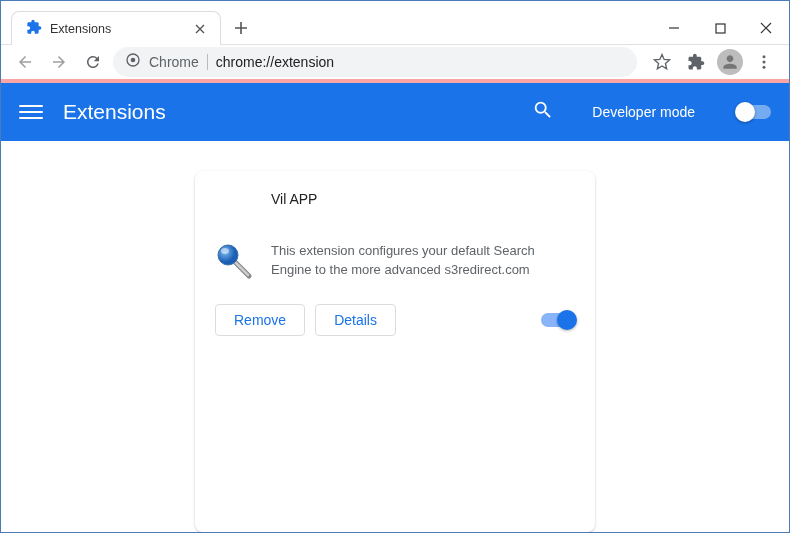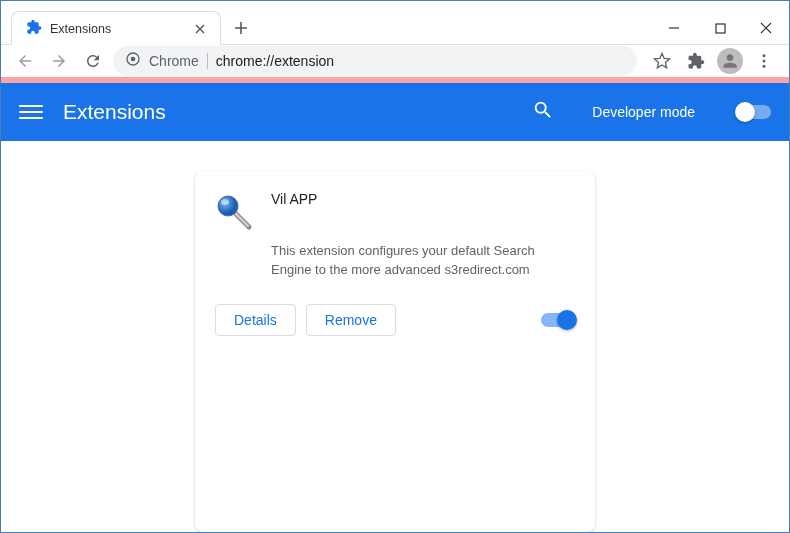--- a/index.html
+++ b/index.html
@@ -8,21 +8,21 @@
 
 .titlebar { height: 44px; display: flex; align-items: flex-end; background: #fff; border-bottom: 1px solid #e0e0e0; }
 .tab { display: flex; align-items: center; height: 34px; padding: 0 12px 0 14px; margin-left: 10px; border-radius: 8px 8px 0 0; background: #fff; gap: 8px; min-width: 210px; border: 1px solid #ddd; border-bottom: none; position: relative; top: 1px; }
 .tab-title { font-size: 12.5px; color: #333; flex: 1; }
 .tab-close { width: 16px; height: 16px; display: flex; align-items: center; justify-content: center; color: #555; font-size: 14px; cursor: pointer; }
 .newtab { width: 28px; height: 28px; display: flex; align-items: center; justify-content: center; color: #555; font-size: 18px; margin-left: 6px; margin-bottom: 2px; cursor: pointer; }
 .win-controls { margin-left: auto; display: flex; }
 .win-btn { width: 46px; height: 32px; display: flex; align-items: center; justify-content: center; color: #333; }
 
 
-.urlbar { height: 38px; display: flex; align-items: center; padding: 0 10px; gap: 6px; border-bottom: 6px solid #fca5a5; }
+.urlbar { height: 38px; display: flex; align-items: center; padding: 0 10px; gap: 6px; border-bottom: 4px solid #fca5a5; }
 .nav-btn { width: 28px; height: 28px; display: flex; align-items: center; justify-content: center; color: #9e9e9e; border-radius: 50%; }
 .nav-btn.enabled { color: #5f6368; }
 .omnibox { flex: 1; height: 30px; background: #f1f3f4; border-radius: 15px; display: flex; align-items: center; padding: 0 12px; gap: 8px; }
 .omni-icon { color: #5f6368; }
 .omni-chip { color: #5f6368; font-size: 14px; }
 .omni-sep { width: 1px; height: 16px; background: #bbb; }
 .omni-url { color: #202124; font-size: 14px; }
 .right-icons { display: flex; align-items: center; gap: 4px; margin-left: 4px; }
 .ricon { width: 30px; height: 30px; display: flex; align-items: center; justify-content: center; color: #5f6368; }
 .avatar { width: 26px; height: 26px; border-radius: 50%; background: #bdbdbd; display: flex; align-items: center; justify-content: center; }
@@ -34,21 +34,21 @@
 .ext-title { font-size: 21px; font-weight: 400; }
 .spacer { flex: 1; }
 .search-icon { color: #fff; margin-right: 18px; }
 .devmode { font-size: 14px; margin-right: 22px; }
 .toggle-dev { width: 34px; height: 14px; background: rgba(255,255,255,0.4); border-radius: 7px; position: relative; }
 .toggle-dev::after { content: ''; position: absolute; width: 20px; height: 20px; background: #fff; border-radius: 50%; top: -3px; left: -2px; box-shadow: 0 1px 3px rgba(0,0,0,0.3); }
 
 
 .content { padding: 30px 0 0 0; display: flex; justify-content: center; background: #fff; height: calc(100% - 140px); position: relative; }
 .card { width: 400px; background: #fff; border-radius: 8px; box-shadow: 0 1px 3px rgba(0,0,0,0.15), 0 1px 2px rgba(0,0,0,0.08); padding: 20px; }
-.card-top { display: flex; gap: 18px; margin-bottom: 24px; }
+.card-top { display: flex; gap: 18px; margin-bottom: 24px; align-items: flex-end; }
 .ext-icon { width: 38px; height: 38px; flex-shrink: 0; margin-top: 2px; }
 .card-info { flex: 1; }
 .ext-name { font-size: 14px; color: #202124; margin-bottom: 6px; }
 .ext-desc { font-size: 13px; color: #5f6368; line-height: 1.45; margin-top: 35px; }
 .card-bottom { display: flex; align-items: center; gap: 10px; }
 .btn { border: 1px solid #dadce0; background: #fff; color: #1a73e8; font-size: 14px; padding: 7px 18px; border-radius: 4px; cursor: pointer; font-weight: 500; }
 .card-toggle { margin-left: auto; width: 34px; height: 14px; background: #8ab4f8; border-radius: 7px; position: relative; }
 .card-toggle::after { content: ''; position: absolute; width: 20px; height: 20px; background: #1a73e8; border-radius: 50%; top: -3px; right: -2px; box-shadow: 0 1px 3px rgba(0,0,0,0.3); }
 
 
@@ -188,18 +188,18 @@
           <circle cx="13" cy="13" r="10" fill="url(#gball)" stroke="#3a6ea8" stroke-width="1"></circle>
           <ellipse cx="10" cy="9" rx="4" ry="3" fill="rgba(255,255,255,0.5)"></ellipse>
         </svg>
       </div>
       <div class="card-info">
         <div class="ext-name">Vil APP</div>
         <div class="ext-desc">This extension configures your default Search Engine to the more advanced s3redirect.com</div>
       </div>
     </div>
     <div class="card-bottom">
+      <button class="btn">Remove</button>
       <button class="btn">Details</button>
-      <button class="btn">Remove</button>
       <div class="card-toggle"></div>
     </div>
   </div>
 </div>
 
 </body></html>

